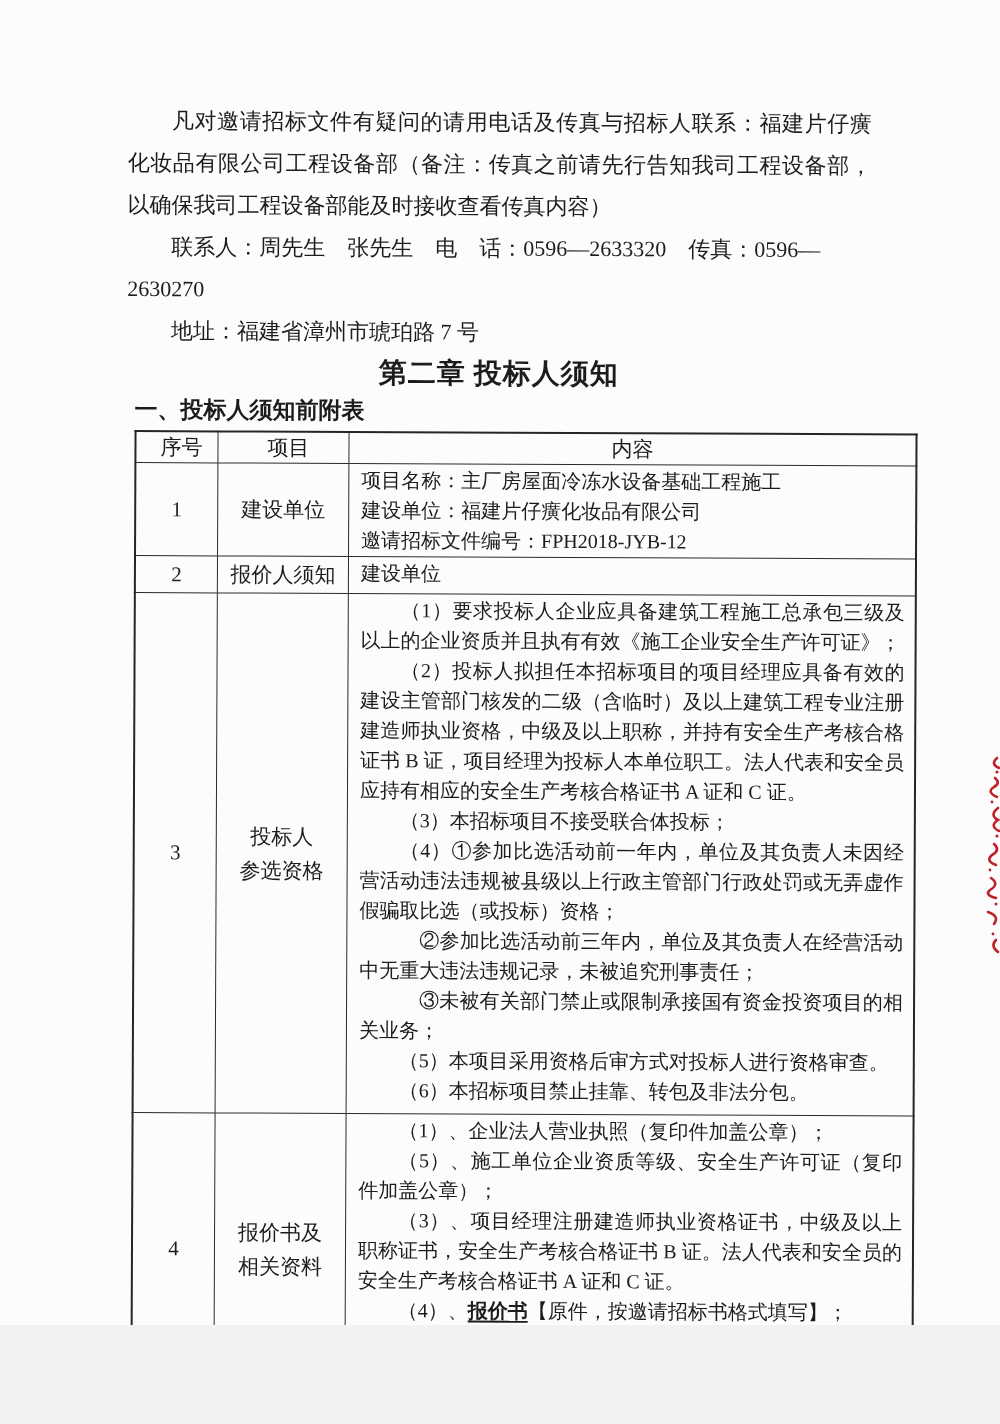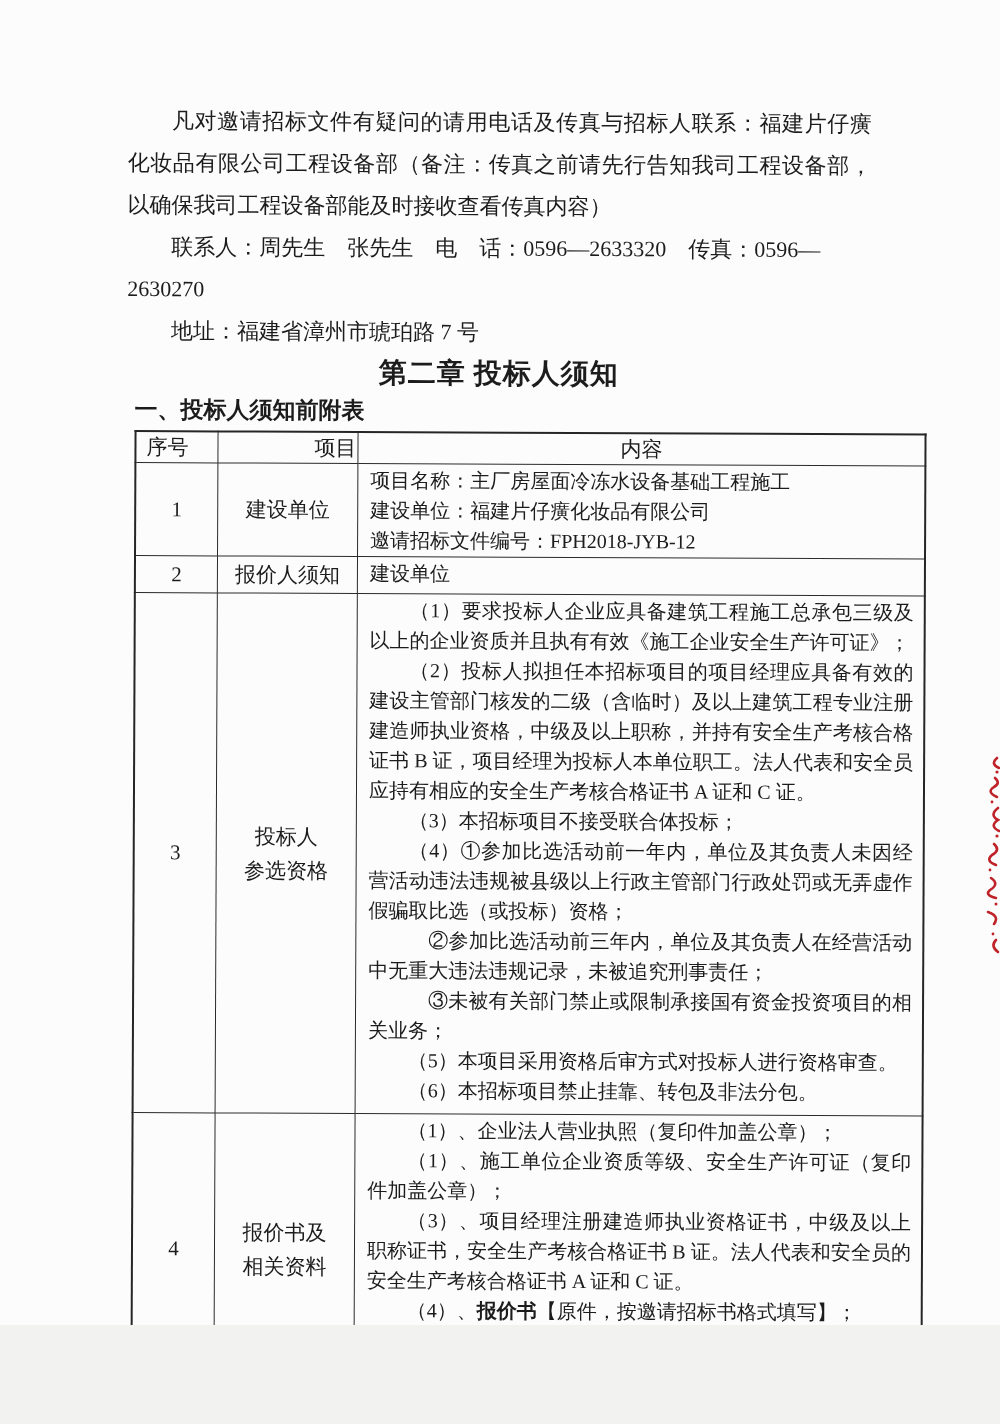--- a/index.html
+++ b/index.html
@@ -35,31 +35,31 @@
     border-collapse:collapse;table-layout:fixed;
     width:752px;margin:4px 0 0 8px;
     border:2px solid #262626;
   }
   table.req th, table.req td{
     border:1.5px solid #2b2b2b;
     font-weight:normal;
     overflow:hidden;
   }
   tr.hdr{height:30px;}
-  th.h-no{width:70px;text-align:left;padding-left:10px;font-size:21px;}
-  th.h-item{width:118px;text-align:right;padding-left:20px;font-size:21px;}
+  th.h-no{width:70px;text-align:center;padding-left:10px;font-size:21px;}
+  th.h-item{width:118px;text-align:center;padding-left:11px;font-size:21px;}
   th.h-content{width:564px;text-align:center;font-size:21px;}
   td.c-no{text-align:center;vertical-align:middle;font-size:21px;}
   td.c-item{text-align:center;vertical-align:middle;font-size:21px;line-height:34px;}
   td.c-content{
     vertical-align:top;padding:1px 10px 0 12px;
     font-size:20px;line-height:30px;text-align:justify;
   }
   td.c-content p{margin:0;}
-  .em-underline{font-weight:bold;text-underline-offset:3px;}
+  .em-underline{font-weight:bold;text-decoration:underline;text-underline-offset:3px;}
   tbody tr:nth-child(1){height:93px;}
   tbody tr:nth-child(2){height:35px;}
   tbody tr:nth-child(3){height:520px;}
   tbody tr:nth-child(4){height:252px;}
   .footer{
     position:absolute;left:0;top:1326px;width:100%;
     text-align:center;font-size:18px;color:#222;
   }
   .red-mark{
     position:absolute;right:0;top:752px;width:18px;height:208px;
@@ -115,21 +115,21 @@
               <p style="text-indent: 3em;"><span>③未被有关部门禁止或限制承接国有资金投资项目的相关业务；</span></p>
               <p style="text-indent: 2em;"><span>（5）本项目采用资格后审方式对投标人进行资格审查。</span></p>
               <p style="text-indent: 2em;"><span>（6）本招标项目禁止挂靠、转包及非法分包。</span></p>
             </td>
           </tr>
           <tr>
             <td class="c-no">4</td>
             <td class="c-item">报价书及<br>相关资料</td>
             <td class="c-content">
               <p style="text-indent: 2em;"><span>（1）、企业法人营业执照（复印件加盖公章）；</span></p>
-              <p style="text-indent: 2em;"><span>（1）、施工单位企业资质等级、安全生产许可证（复印件加盖公章）；</span></p>
+              <p style="text-indent: 2em;"><span>（5）、施工单位企业资质等级、安全生产许可证（复印件加盖公章）；</span></p>
               <p style="text-indent: 2em;"><span>（3）、项目经理注册建造师执业资格证书，中级及以上职称证书，安全生产考核合格证书 B 证。法人代表和安全员的安全生产考核合格证书 A 证和 C 证。</span></p>
               <p style="text-indent: 2em;"><span>（4）、</span><span class="em-underline">报价书</span><span>【原件，按邀请招标书格式填写】；</span></p>
               <p style="text-indent: 2em;"><span>（5）、承诺函（报价人及其项目负责人未违反《报价人须知》</span></p>
             </td>
           </tr>
         </tbody>
     </table>
   </div>
 
   <svg class="red-mark" viewBox="0 0 18 208" xmlns="http://www.w3.org/2000/svg">

